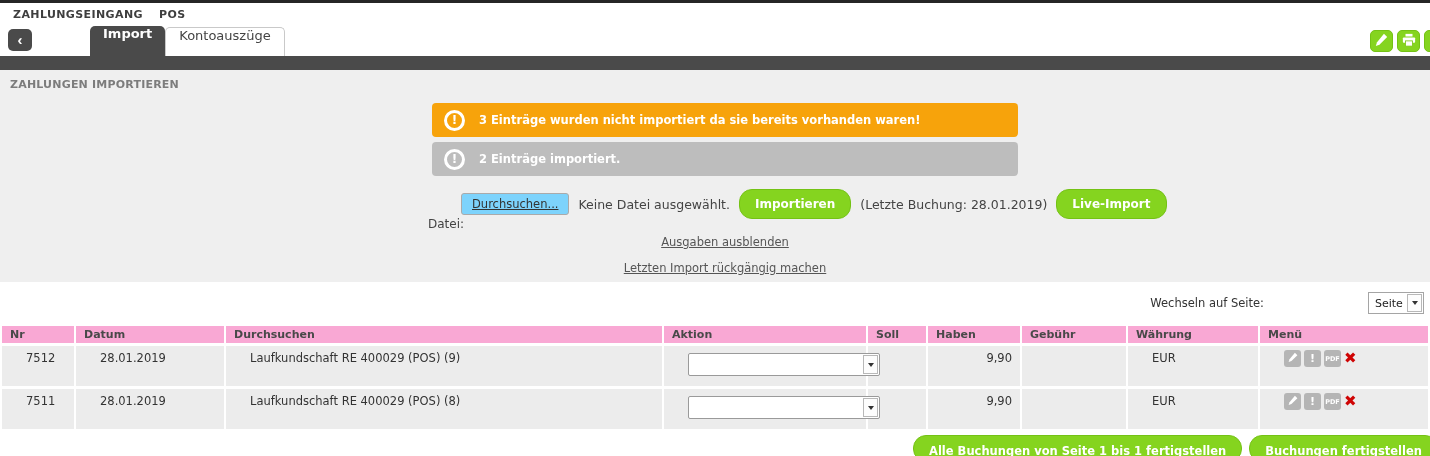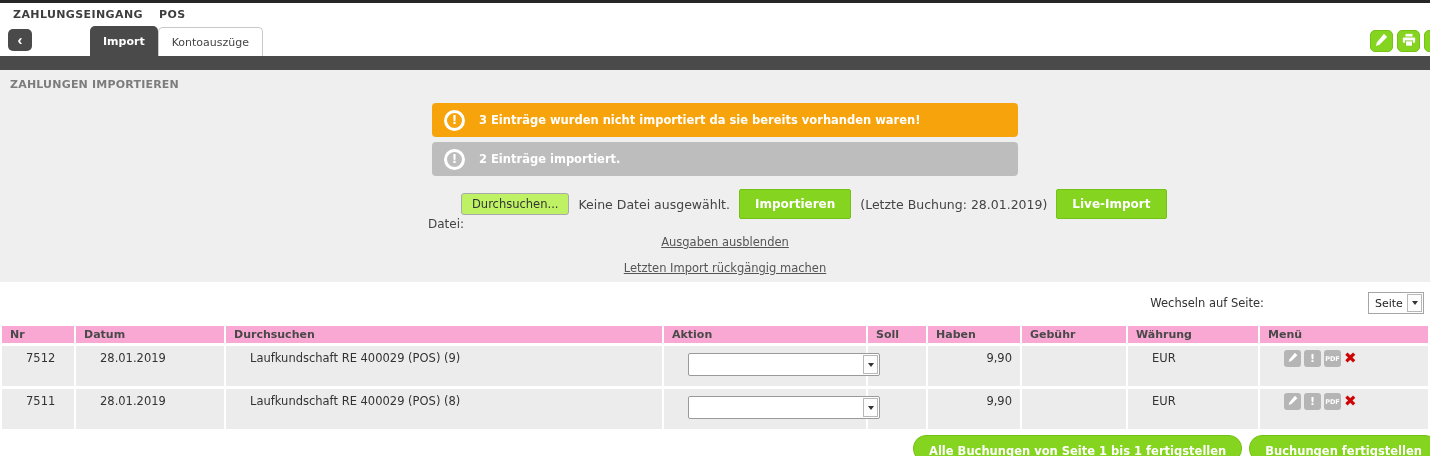--- a/index.html
+++ b/index.html
@@ -9,45 +9,45 @@
   .top-strip { height: 3px; background: #262626; }
 
   .crumb-row { height: 23px; display: flex; align-items: center; gap: 16px; padding-left: 13px; background: #fff; }
   .crumb { font-size: 11px; font-weight: bold; color: #3e3e3e; letter-spacing: .4px; }
 
   .tab-row { position: relative; height: 30px; background: #fff; }
   .back-btn { position: absolute; left: 8px; top: 3px; width: 24px; height: 22px; background: #4a4a4a;
     border: none; border-radius: 5px; color: #fff; font-size: 15px; font-weight: bold; line-height: 20px;
     text-align: center; cursor: pointer; }
   .tabs { position: absolute; left: 90px; bottom: 0; display: flex; align-items: flex-end; }
-  .tab { height: 30px; display: flex; align-items: center; padding: 12px 13px; font-size: 11px;
+  .tab { height: 30px; display: flex; align-items: flex-start; padding: 0 13px; font-size: 13px;
     border-radius: 5px 5px 0 0; cursor: pointer; }
   .tab.active { background: #4a4a4a; color: #fff; font-weight: bold; }
   .tab.inactive { background: #fff; border: 1px solid #c9c9c9; border-bottom: none; color: #444; height: 29px; }
   .header-actions { position: absolute; right: -17px; top: 4px; display: flex; gap: 4px; }
   .hbtn { width: 23px; height: 22px; background: #85d41f; border: 1px solid #74c215; border-radius: 5px;
     color: #fff; font-weight: bold; font-size: 13px; display: flex; align-items: center; justify-content: center; cursor: pointer; }
 
   .dark-bar { height: 14px; background: #4a4a4a; }
 
   .gray-section { height: 212px; background: #efefef; position: relative; }
   .section-title { padding: 8px 0 0 10px; font-size: 11px; font-weight: bold; color: #7c7c7c; letter-spacing: .2px; }
   .alerts { width: 586px; margin: 12px 0 0 432px; }
   .alert { display: flex; align-items: center; gap: 14px; min-height: 34px; border-radius: 4px;
     padding: 4px 12px; margin-bottom: 5px; color: #fff; font-weight: bold; font-size: 11.5px; }
   .alert.warning { background: #f7a30b; }
   .alert.neutral { background: #bdbdbd; }
   .alert-icon { flex: 0 0 auto; width: 21px; height: 21px; border: 3px solid #fff; border-radius: 50%;
     display: flex; align-items: center; justify-content: center; font-size: 12px; font-weight: bold; color: #fff; }
 
   .import-row { margin: 13px 0 0 461px; display: flex; align-items: center; gap: 9px; }
-  .browse-btn { background: #bef264; border: 1px solid #aaa; border-radius: 3px; padding: 3px 10px;
-    font-size: 11.5px; color: #333; font-family: inherit; cursor: pointer; }
+  .browse-btn { background: #7dd3fc; border: 1px solid #aaa; border-radius: 3px; padding: 3px 10px;
+    font-size: 11.5px; color: #333; font-family: inherit; cursor: pointer; text-decoration: underline; }
   .file-status { font-size: 12.5px; color: #444; }
-  .btn-green { background: #85d41f; border: 1px solid #74c215; border-radius: 2px; color: #fff;
+  .btn-green { background: #85d41f; border: 1px solid #74c215; border-radius: 13px; color: #fff;
     font-weight: bold; font-size: 12px; font-family: inherit; padding: 7px 15px; cursor: pointer; }
   .last-booking { font-size: 12.5px; color: #444; }
 
   .datei-label { position: absolute; left: 428px; top: 147px; font-size: 12px; color: #444; }
   .center-links { width: 586px; margin-left: 432px; text-align: center; }
   .link-row1 { margin-top: 12px; }
   .link-row2 { margin-top: 7px; }
   .glink { font-size: 11.5px; color: #555; text-decoration: underline; cursor: pointer; }
 
   .pagination-area { height: 41px; background: #fff; position: relative; }

